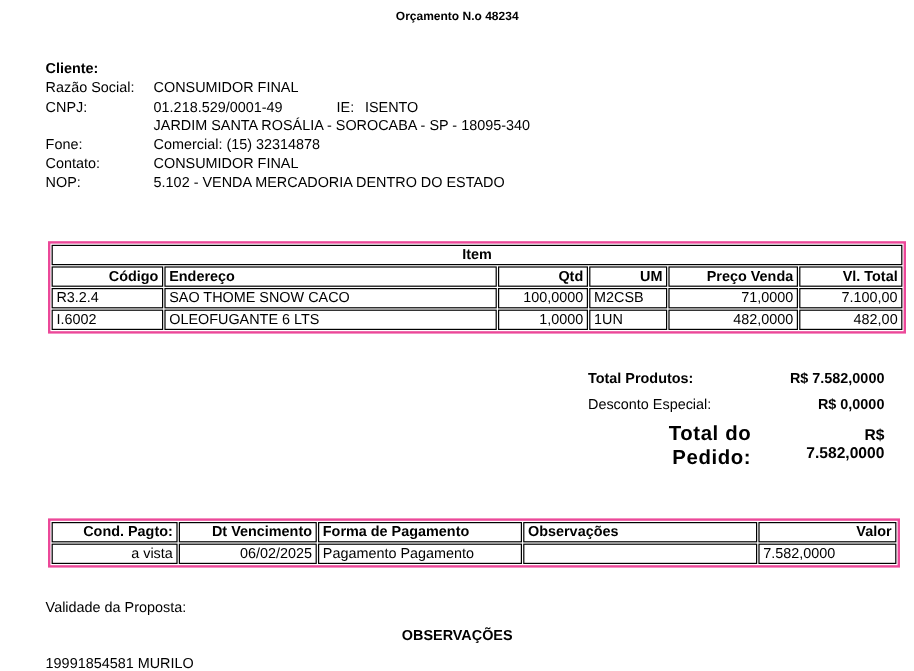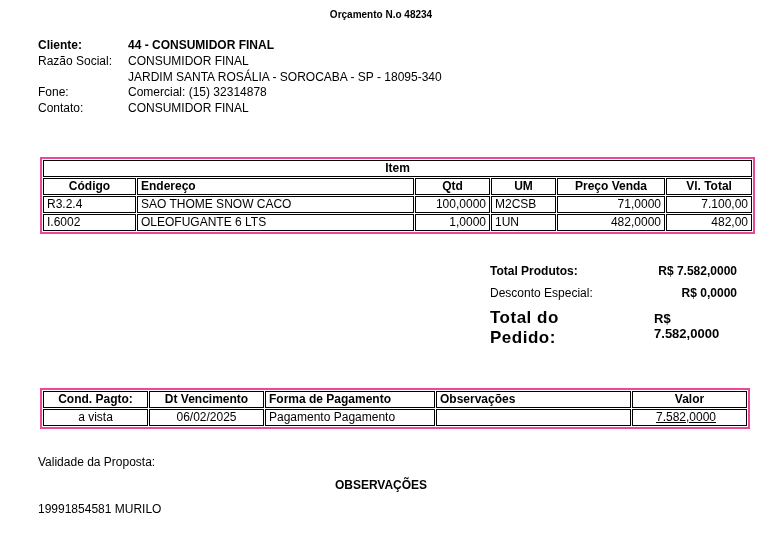--- a/index.html
+++ b/index.html
@@ -7,21 +7,21 @@
     width:762px; height:559px;
     background:#ffffff; color:#000000;
     font-family:"Liberation Sans", sans-serif;
     font-size:12px;
     overflow:hidden;
   }
   .title {
     text-align:center; font-weight:bold; font-size:10px;
     padding-top:9px;
   }
-  .client-info { margin:18px 0 0 38px; }
+  .client-info { margin:30px 0 0 38px; }
   .info-row { display:flex; line-height:15.8px; }
   .info-label { width:90px; flex-shrink:0; }
   .b { font-weight:bold; }
   .ie-group { margin-left:45px; }
   .ie-value { margin-left:9px; }
 
   table.doc-table {
     border-collapse:separate; border-spacing:1px;
     border:2px solid #ec4899; margin-left:40px;
     table-layout:fixed;
@@ -29,64 +29,73 @@
   }
   table.doc-table th, table.doc-table td {
     border:1px solid #000; padding:0 3px;
     line-height:15px; height:15px; font-size:12px;
     overflow:hidden; white-space:nowrap;
   }
   table.doc-table th { font-weight:bold; }
 
   .item-table { width:704px; margin-top:43px; }
   .item-table .section-title { text-align:center; font-weight:bold; }
-  .al { text-align:left; } .ac { text-align:center; } .ar { text-align:right; }
+  .al { text-align:left; } .ac { text-align:right; } .ar { text-align:right; }
 
-  .totals { width:247px; margin:30px 0 0 490px; }
+  .totals { width:247px; margin:30px 0 0 490px;text-align:right; }
   .totals-row {
     display:flex; justify-content:space-between;
     align-items:baseline; margin-bottom:8px;
   }
   .totals-row .val { font-weight:bold; }
   .pedido-row { margin-top:4px;gap:28px; }
   .pedido-label { font-size:17px; font-weight:bold; letter-spacing:0.5px; }
   .pedido-value { font-size:13px; font-weight:bold; }
 
   .payment-table { width:700px; margin-top:33px; }
-  .valor-cell { text-align:center; padding-right:10px !important;text-decoration:underline; }
+  .valor-cell { text-align:left; padding-right:10px !important; }
 
   .validade { margin:26px 12px 0 38px; }
   .observacoes { margin-top:9px; text-align:center; font-weight:bold; }
   .contact { margin:10px 0 0 38px; }
 </style>
 </head>
 <body>
 
 <div class="title">Orçamento N.o 48234</div>
 
 <div class="client-info">
   <div class="info-row">
     <span class="info-label b">Cliente:</span>
-    <span class="b">44 - CONSUMIDOR FINAL</span>
   </div>
   <div class="info-row">
     <span class="info-label">Razão Social:</span>
     <span>CONSUMIDOR FINAL</span>
+  </div>
+  <div class="info-row">
+    <span class="info-label">CNPJ:</span>
+    <span>01.218.529/0001-49</span>
+    <span class="ie-group">IE:</span>
+    <span class="ie-value">ISENTO</span>
   </div>
   <div class="info-row">
     <span class="info-label"></span>
     <span>JARDIM SANTA ROSÁLIA - SOROCABA - SP - 18095-340</span>
   </div>
   <div class="info-row">
     <span class="info-label">Fone:</span>
     <span>Comercial: (15) 32314878</span>
   </div>
   <div class="info-row">
     <span class="info-label">Contato:</span>
     <span>CONSUMIDOR FINAL</span>
+  </div>
+  <div class="info-row">
+    <span class="info-label">NOP:</span>
+    <span>5.102 - VENDA MERCADORIA DENTRO DO ESTADO</span>
   </div>
 </div>
 
 <table class="doc-table item-table">
   <colgroup>
     <col style="width:93px">
       <col style="width:277px">
       <col style="width:75px">
     <col style="width:65px">
       <col style="width:108px">

